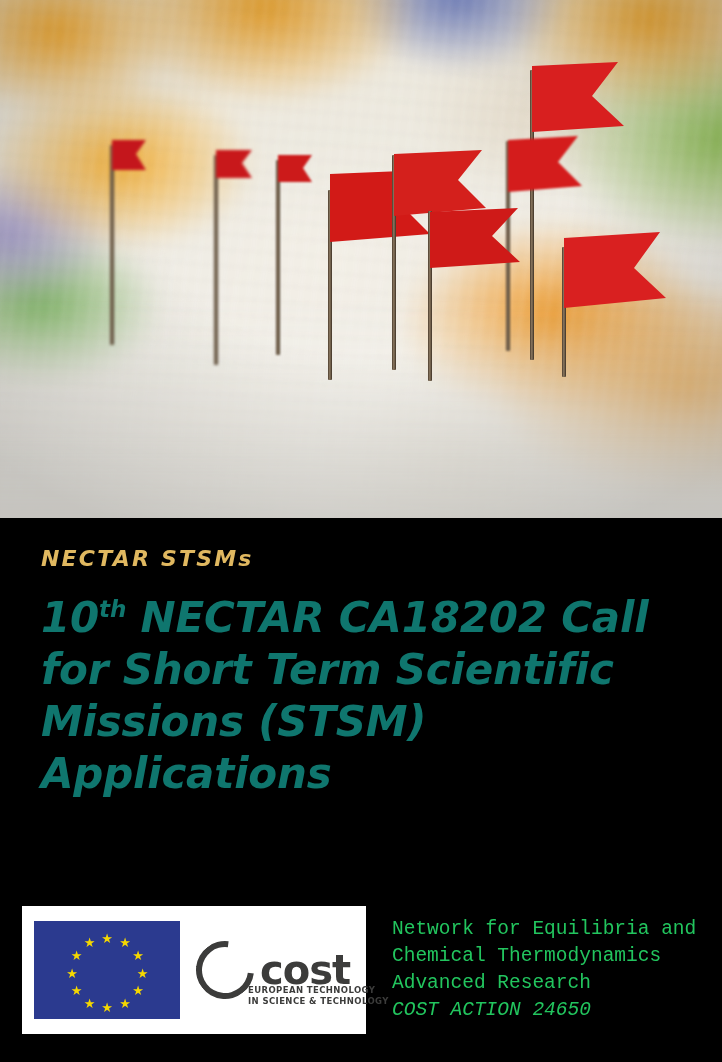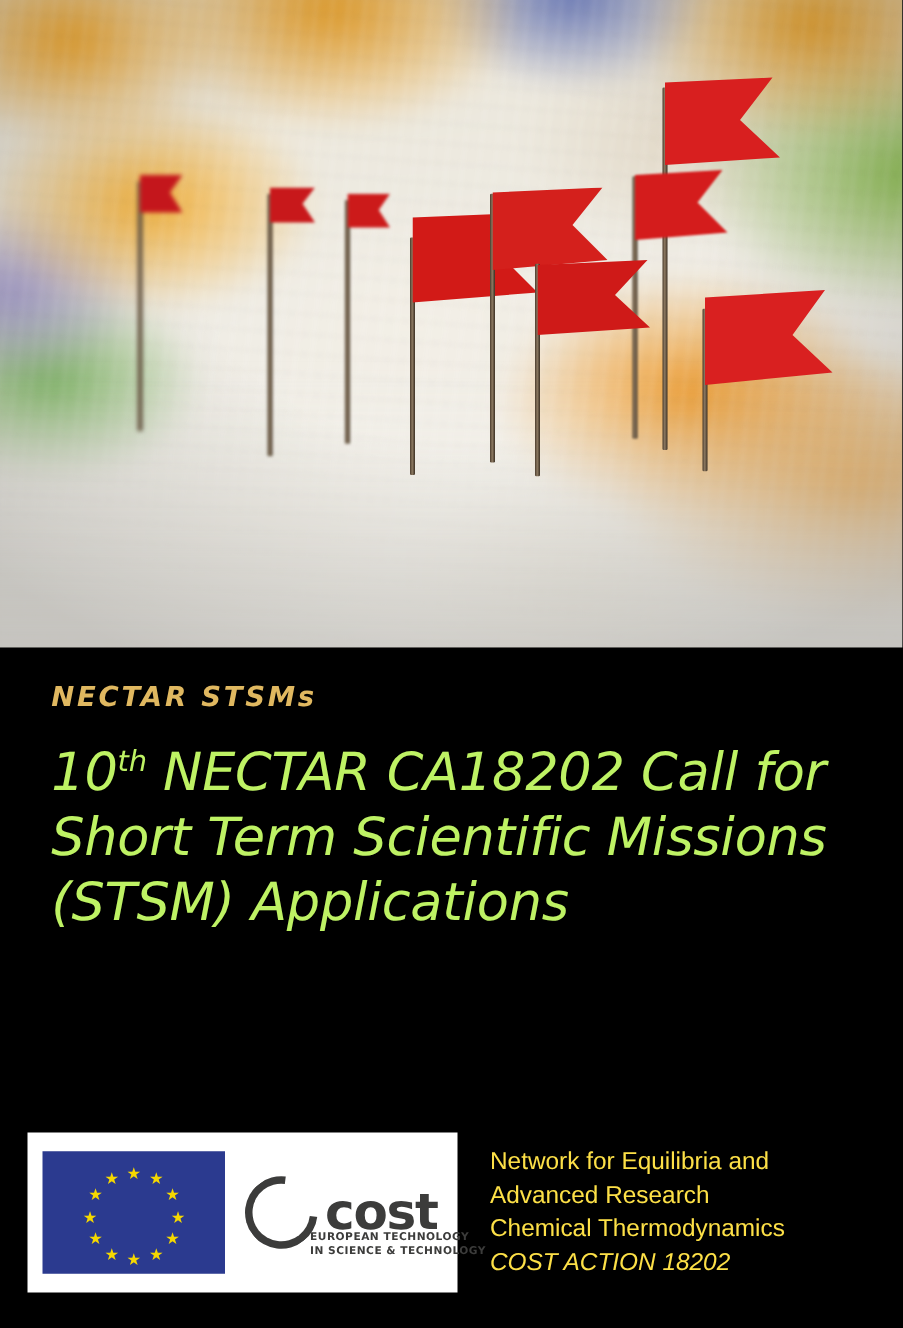--- a/index.html
+++ b/index.html
@@ -119,22 +119,22 @@
   }
   .headline {
     position: absolute;
     left: 41px;
     top: 74px;
     width: 648px;
     font-family: "DejaVu Sans", sans-serif;
     font-style: italic;
     font-size: 42px;
     line-height: 52px;
-    font-weight: 400;
-    color: #bef264;
+    font-weight: 700;
+    color: #0f766e;
     letter-spacing: -0.2px;
   }
   .headline sup {
     font-size: 0.55em;
     vertical-align: super;
     line-height: 0;
   }
   .subtext {
     position: absolute;
     left: 41px;
@@ -213,24 +213,24 @@
     color: #3c3c3b;
     letter-spacing: 0.4px;
     line-height: 11px;
     white-space: nowrap;
   }
   .action-text {
     position: absolute;
     left: 392px;
     top: 398px;
     width: 310px;
-    font-family: Liberation Sans, sans-serif;
+    font-family: Liberation Mono, monospace;
     font-size: 19.5px;
     line-height: 27px;
-    color: #fde047;
+    color: #22c55e;
   }
   .action-text .italic {
     font-style: italic;
   }
 </style>
 </head>
 <body>
 
 <div class="poster">
 
@@ -352,19 +352,19 @@
         <div class="cost-word">cost</div>
         <div class="cost-sub">
           <div>EUROPEAN  TECHNOLOGY</div>
           <div>IN SCIENCE &amp; TECHNOLOGY</div>
         </div>
       </div>
     </div>
 
     <div class="action-text">
       <div>Network for Equilibria and</div>
+      <div>Chemical Thermodynamics</div>
       <div>Advanced Research</div>
-      <div>Chemical Thermodynamics</div>
-      <div class="italic">COST ACTION 18202</div>
+      <div class="italic">COST ACTION 24650</div>
     </div>
 
   </div>
 </div>
 
 </body></html>

